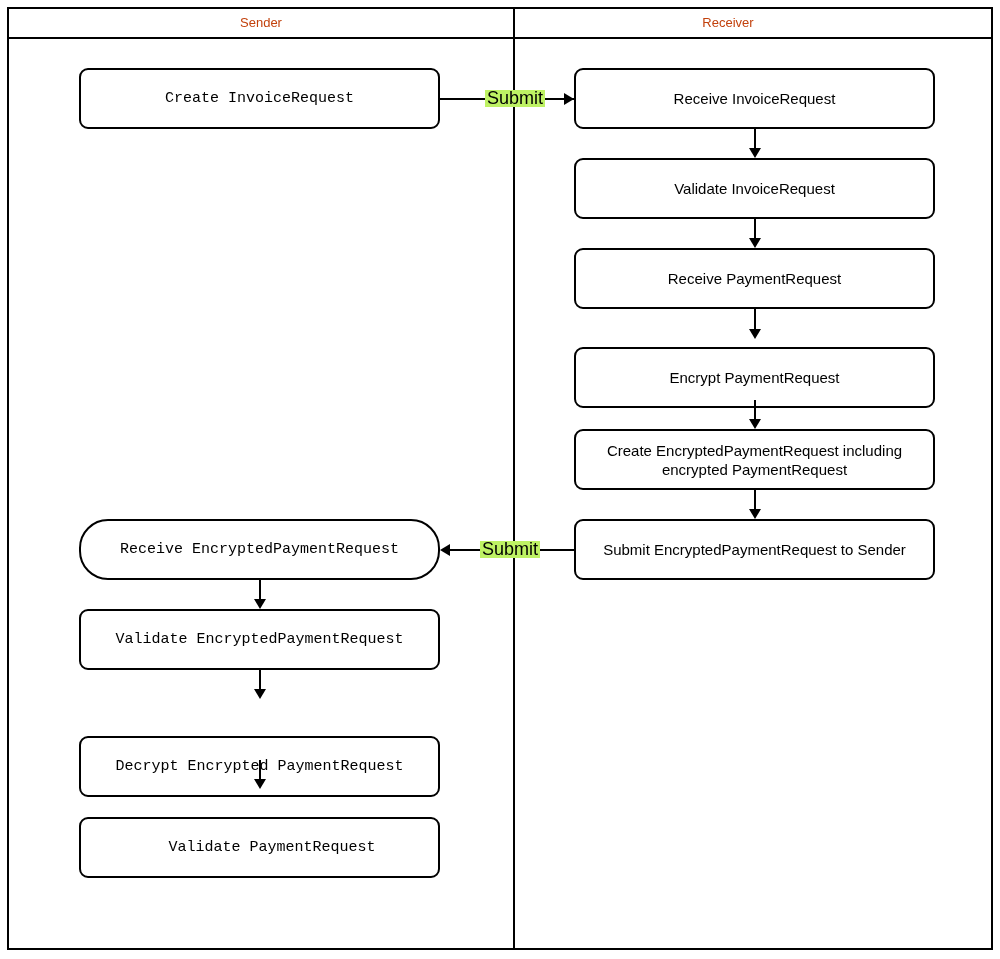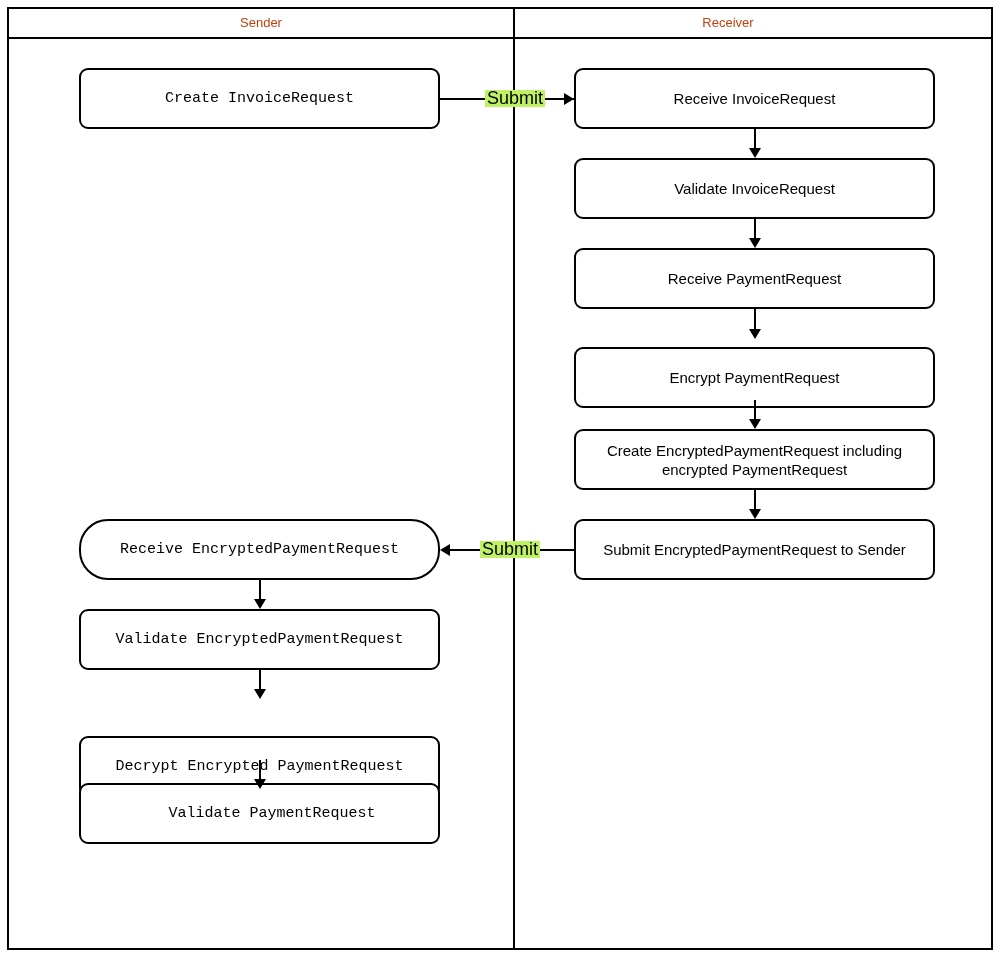--- a/index.html
+++ b/index.html
@@ -140,21 +140,21 @@
   <div class="lane-title receiver">Receiver</div>
 
   <div class="node col-left" style="top:68px;">Create InvoiceRequest</div>
 
   <div class="node col-left" style="top:519px;border-radius:29px;">Receive EncryptedPaymentRequest</div>
 
   <div class="node col-left" style="top:609px;text-align:center;">Validate EncryptedPaymentRequest</div>
 
   <div class="node col-left" style="top:728px;margin-top:8px;">Decrypt Encrypted PaymentRequest</div>
 
-  <div class="node col-left" style="top:783px;padding-left:33px;">Validate PaymentRequest</div>
+  <div class="node col-left" style="top:817px;padding-left:33px;">Validate PaymentRequest</div>
 
   <div class="node col-right" style="top:68px;text-align:right;">Receive InvoiceRequest</div>
 
   <div class="node col-right" style="top:158px;">Validate InvoiceRequest</div>
 
   <div class="node col-right" style="top:248px;">Receive PaymentRequest</div>
 
   <div class="node col-right" style="top:339px;margin-top:8px;">Encrypt PaymentRequest</div>
 
   <div class="node col-right" style="top:429px;">Create EncryptedPaymentRequest including encrypted PaymentRequest</div>

